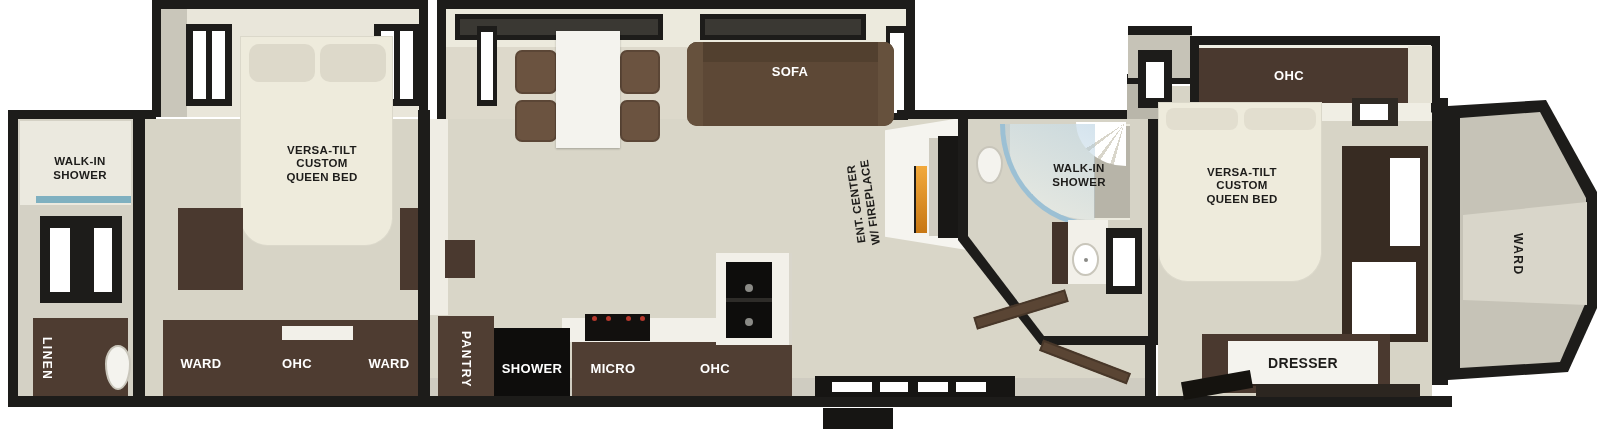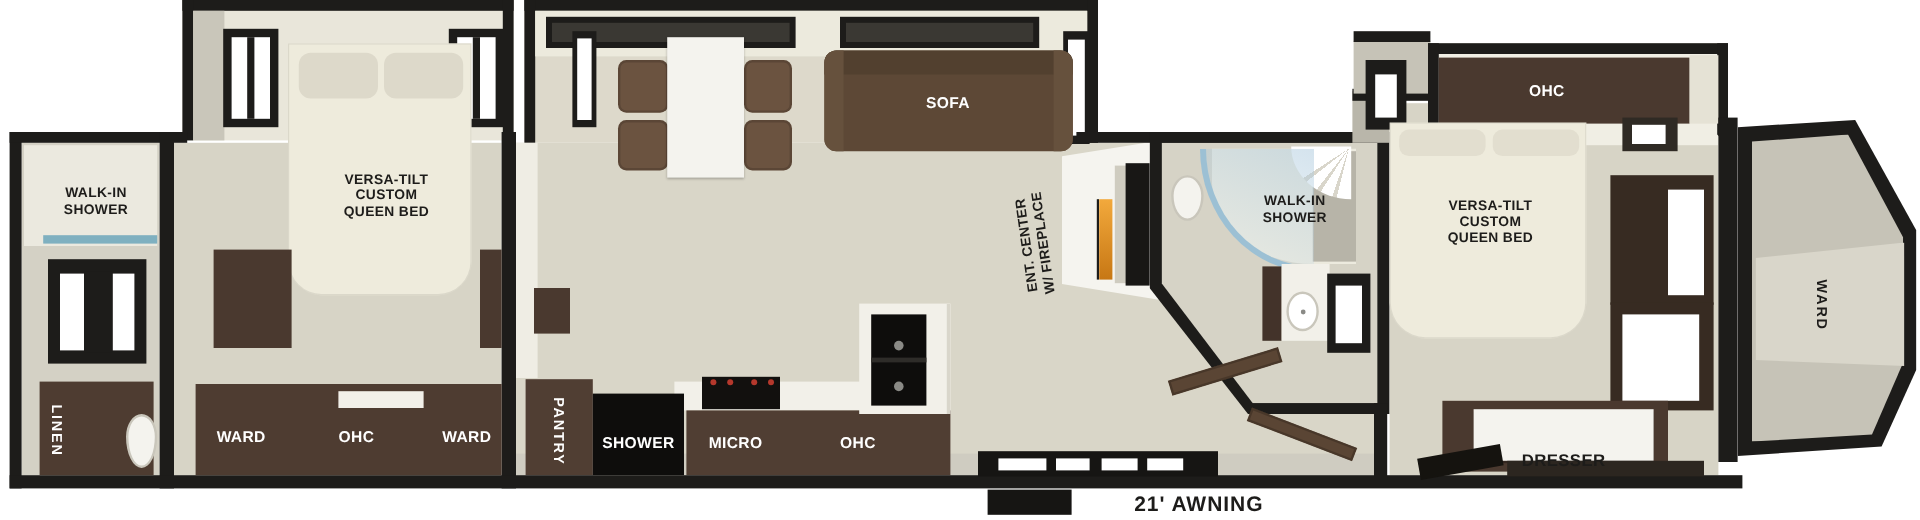--- a/index.html
+++ b/index.html
@@ -4,21 +4,21 @@
 <style>
   html,body{margin:0;padding:0;background:#fff;}
   #plan{position:relative;width:1600px;height:433px;background:#fff;overflow:hidden;
         font-family:"Liberation Sans", sans-serif;}
   .abs{position:absolute;}
   .wall{position:absolute;background:#1d1c1a;}
   .planks{background-image:repeating-linear-gradient(0deg, rgba(90,85,70,.16) 0 1px, transparent 1px 22px);}
   .lbl{position:absolute;display:flex;align-items:center;justify-content:center;text-align:center;
        font-weight:700;color:#1d1c1a;white-space:pre-line;line-height:1.18;letter-spacing:.3px;font-size:11.5px;}
   .lbl.white{color:#fff;}
-  .s13{font-size:13px;} .s14{font-size:14px;margin-top:20px;} .s17{font-size:17.5px;letter-spacing:.8px;}
+  .s13{font-size:13px;} .s14{font-size:14px;} .s17{font-size:17.5px;letter-spacing:.8px;}
   .vlbl{position:absolute;display:flex;align-items:center;justify-content:center;
         writing-mode:vertical-rl;text-orientation:sideways;font-weight:700;color:#fff;
         font-size:12px;letter-spacing:1.5px;}
   .winframe{position:absolute;background:#1d1c1a;}
   .winpane{position:absolute;background:#ffffff;}
   .slide{position:absolute;border:9px solid #1d1c1a;border-bottom:none;}
   .cab{position:absolute;background:#4a392f;}
 </style>
 </head>
 <body>
@@ -171,30 +171,29 @@
 
   <div class="lbl" style="left:28px;top:148px;width:104px;height:42px;">WALK-IN
 SHOWER</div>
   <div class="vlbl" style="left:36px;top:328px;width:22px;height:62px;">LINEN</div>
   <div class="lbl" style="left:252px;top:136px;width:140px;height:56px;">VERSA-TILT
 CUSTOM
 QUEEN BED</div>
   <div class="lbl white s13" style="left:168px;top:352px;width:66px;height:24px;">WARD</div>
   <div class="lbl white s13" style="left:262px;top:352px;width:70px;height:24px;">OHC</div>
   <div class="lbl white s13" style="left:356px;top:352px;width:66px;height:24px;">WARD</div>
-  <div class="lbl white s13" style="left:752px;top:74px;width:76px;height:24px;">SOFA</div>
+  <div class="lbl white s13" style="left:752px;top:60px;width:76px;height:24px;">SOFA</div>
   <div class="lbl" style="left:804px;top:187px;width:120px;height:32px;transform:rotate(-98deg);">ENT. CENTER
 W/ FIREPLACE</div>
   <div class="vlbl" style="left:453px;top:324px;width:26px;height:70px;">PANTRY</div>
   <div class="lbl white s13" style="left:497px;top:358px;width:70px;height:22px;">SHOWER</div>
   <div class="lbl white s13" style="left:578px;top:358px;width:70px;height:22px;">MICRO</div>
   <div class="lbl white s13" style="left:680px;top:358px;width:70px;height:22px;">OHC</div>
   <div class="lbl" style="left:1036px;top:156px;width:86px;height:40px;">WALK-IN
 SHOWER</div>
   <div class="lbl white s13" style="left:1254px;top:64px;width:70px;height:24px;">OHC</div>
   <div class="lbl" style="left:1172px;top:158px;width:140px;height:56px;">VERSA-TILT
 CUSTOM
 QUEEN BED</div>
   <div class="lbl s14" style="left:1238px;top:350px;width:130px;height:26px;">DRESSER</div>
   <div class="vlbl" style="left:1504px;top:224px;width:28px;height:60px;color:#1d1c1a;">WARD</div>
-  <div class="lbl s17" style="left:917px;top:408px;width:164px;height:24px;">21' AWNING</div>
 
 </div>
 
 </body></html>

